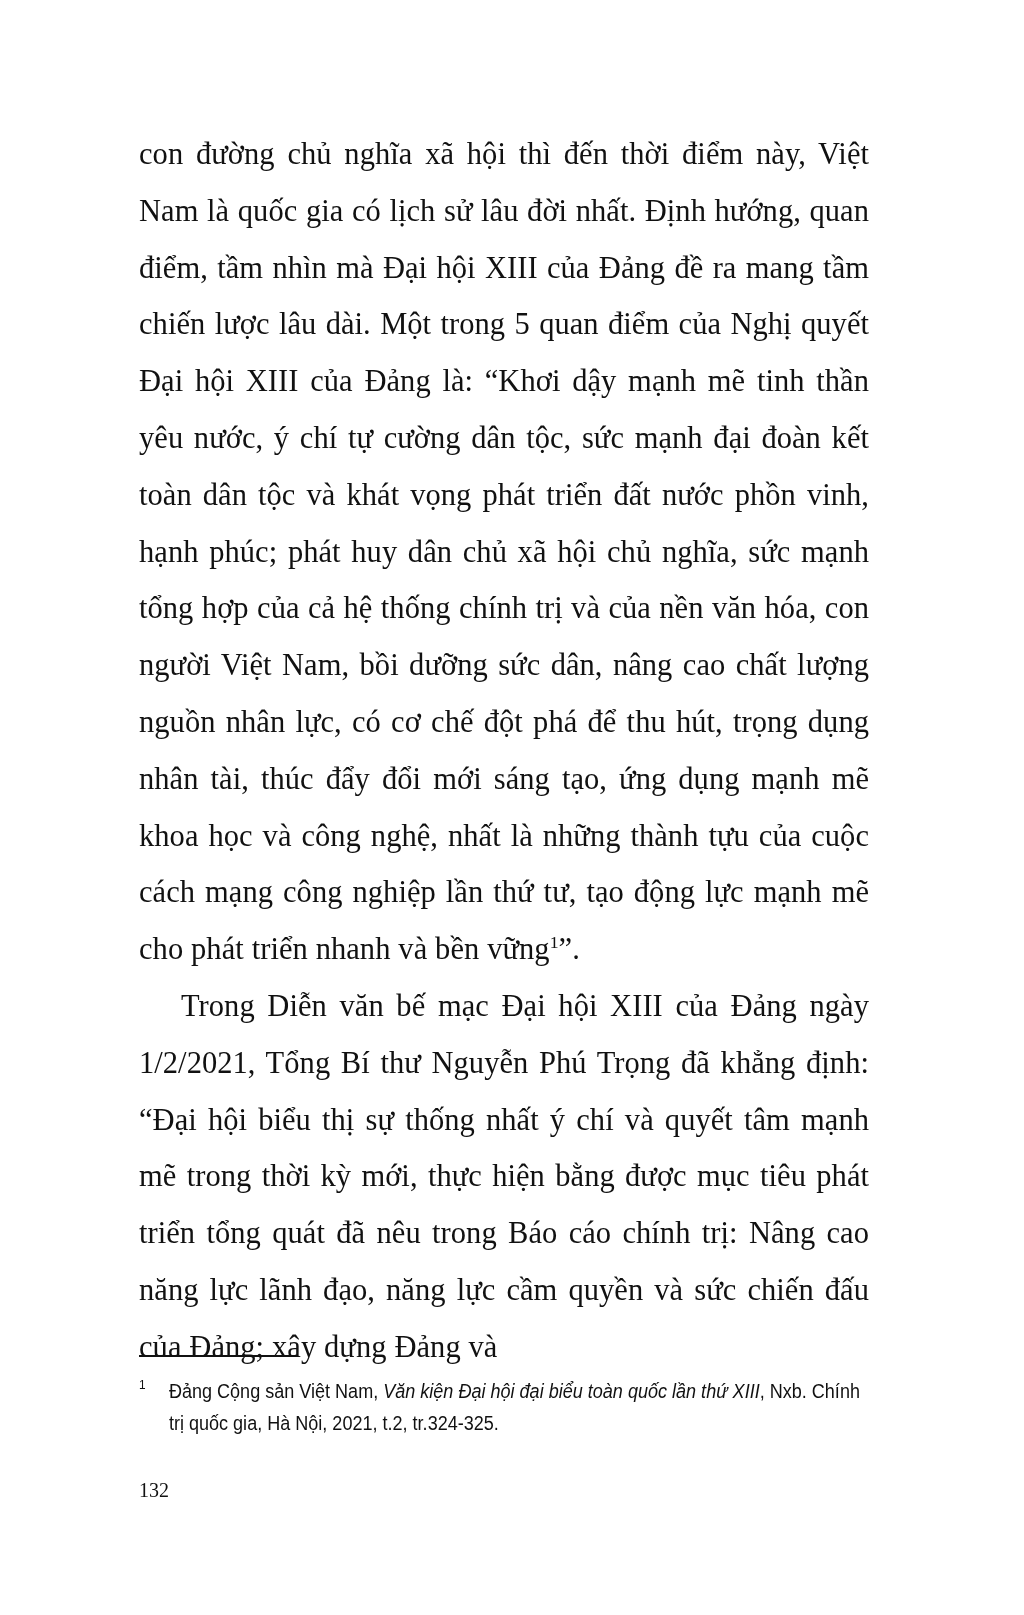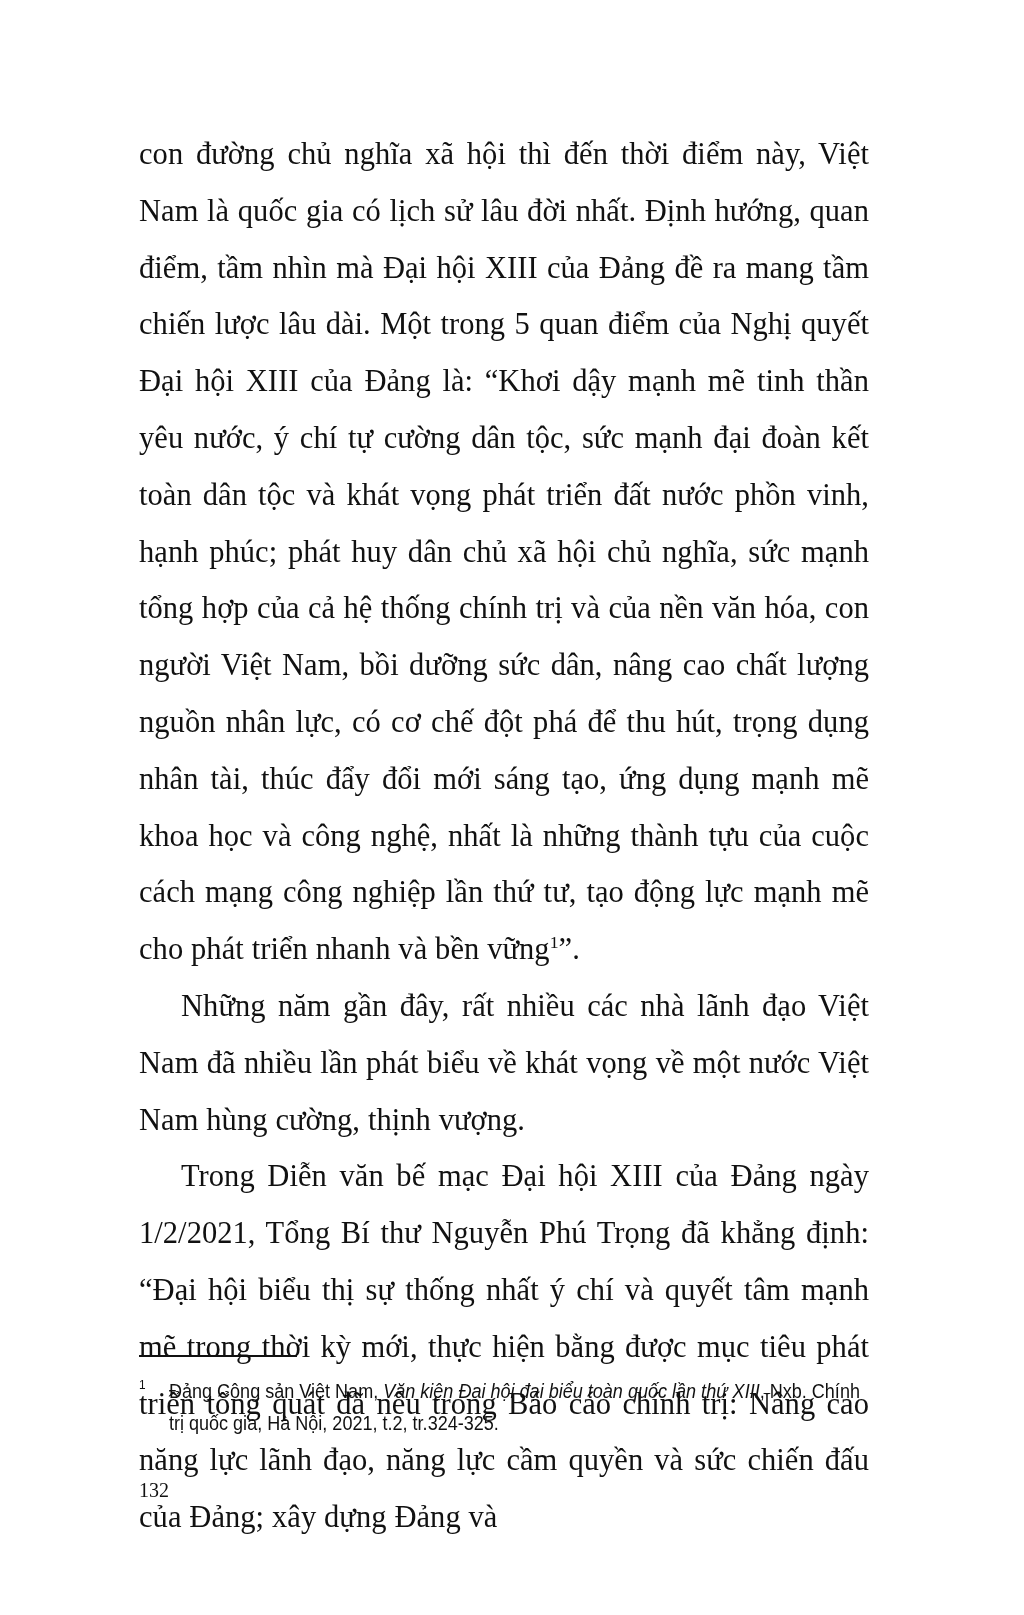--- a/index.html
+++ b/index.html
@@ -114,21 +114,20 @@
 </style>
 </head>
 <body>
 
 <div class="page">
 
   <div class="text-column">
 
     <p class="para"><span>con đường chủ nghĩa xã hội thì đến thời điểm này, Việt Nam là quốc gia có lịch sử lâu đời nhất. Định hướng, quan điểm, tầm nhìn mà Đại hội XIII của Đảng đề ra mang tầm chiến lược lâu dài. Một trong 5 quan điểm của Nghị quyết Đại hội XIII của Đảng là: “Khơi dậy mạnh mẽ tinh thần yêu nước, ý chí tự cường dân tộc, sức mạnh đại đoàn kết toàn dân tộc và khát vọng phát triển đất nước phồn vinh, hạnh phúc; phát huy dân chủ xã hội chủ nghĩa, sức mạnh tổng hợp của cả hệ thống chính trị và của nền văn hóa, con người Việt Nam, bồi dưỡng sức dân, nâng cao chất lượng nguồn nhân lực, có cơ chế đột phá để thu hút, trọng dụng nhân tài, thúc đẩy đổi mới sáng tạo, ứng dụng mạnh mẽ khoa học và công nghệ, nhất là những thành tựu của cuộc cách mạng công nghiệp lần thứ tư, tạo động lực mạnh mẽ cho phát triển nhanh và bền vững</span><sup class="fnref">1</sup><span>”.</span></p>
 
-    <p class="para indent"><span>Những năm gần đây, rất nhiều các nhà lãnh đạo Việt Nam đã nhiều lần phát biểu về khát vọng về một nước Việt Nam hùng cường, thịnh vượng.</span></p>
 
     <p class="para indent"><span>Trong Diễn văn bế mạc Đại hội XIII của Đảng ngày 1/2/2021, Tổng Bí thư Nguyễn Phú Trọng đã khẳng định: “Đại hội biểu thị sự thống nhất ý chí và quyết tâm mạnh mẽ trong thời kỳ mới, thực hiện bằng được mục tiêu phát triển tổng quát đã nêu trong Báo cáo chính trị: Nâng cao năng lực lãnh đạo, năng lực cầm quyền và sức chiến đấu của Đảng; xây dựng Đảng và</span></p>
 
   </div>
 
   <div class="footnote-zone">
     <div class="fn-rule"></div>
     <div class="footnote">
       <span class="fn-marker">1</span>
       <span class="fn-body"><span>Đảng Cộng sản Việt Nam, </span><span class="fn-italic">Văn kiện Đại hội đại biểu toàn quốc lần thứ XIII</span><span>, Nxb. Chính trị quốc gia, Hà Nội, 2021, t.2, tr.324-325.</span></span>

